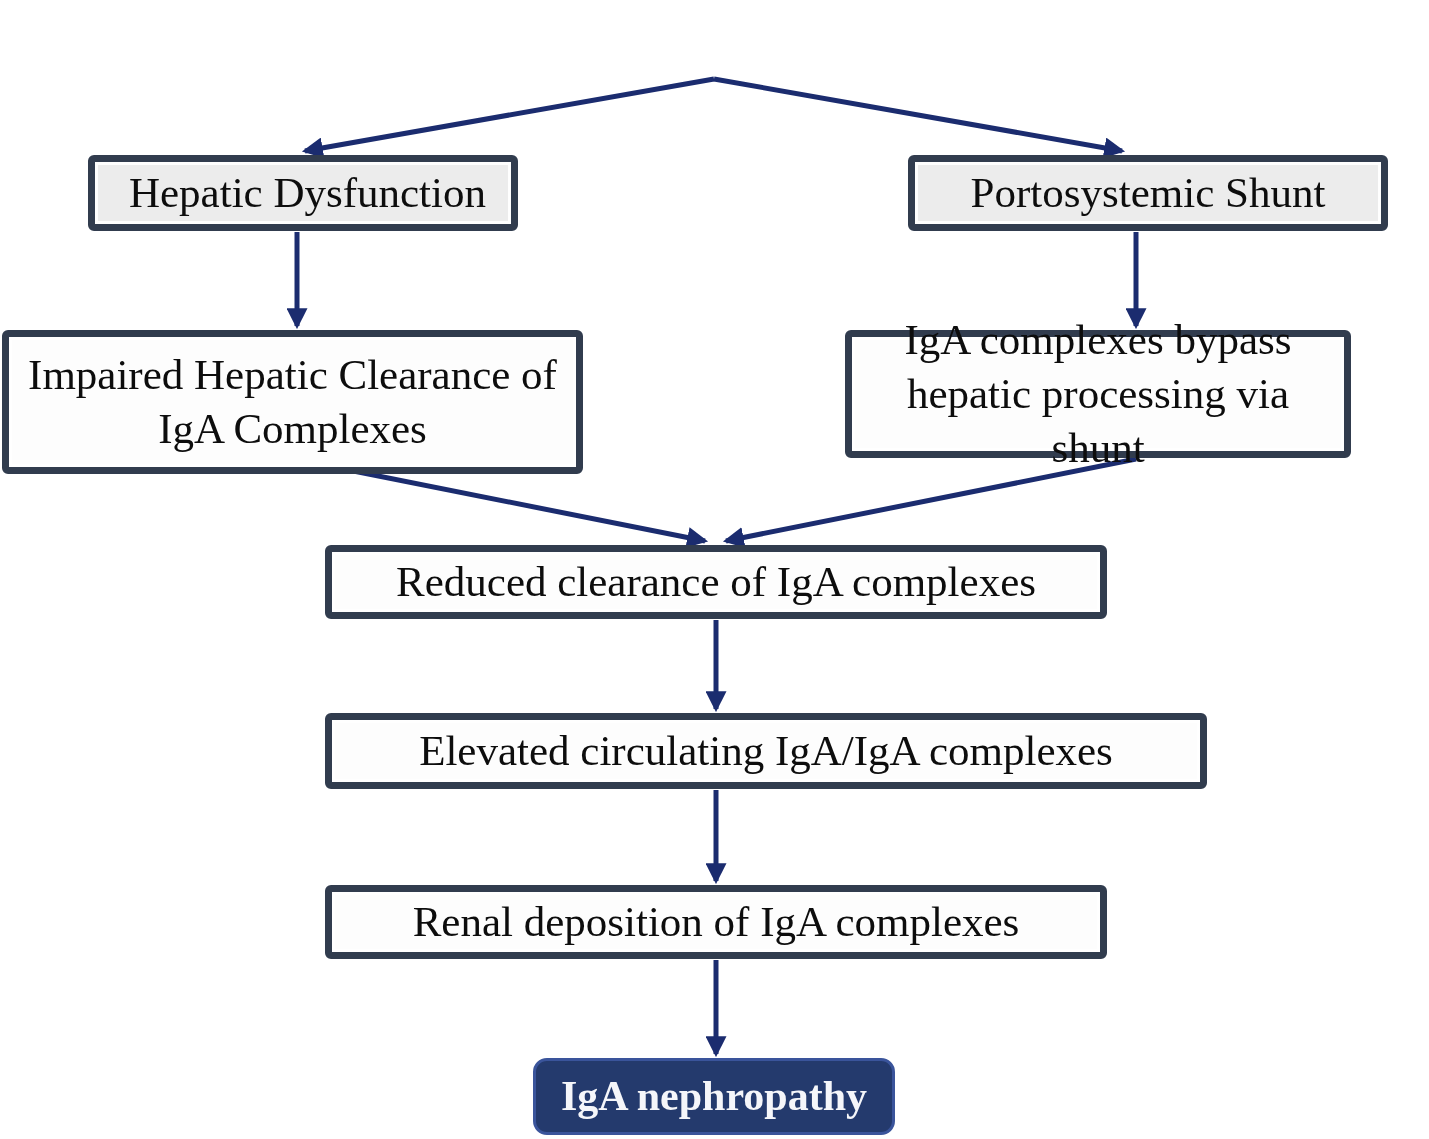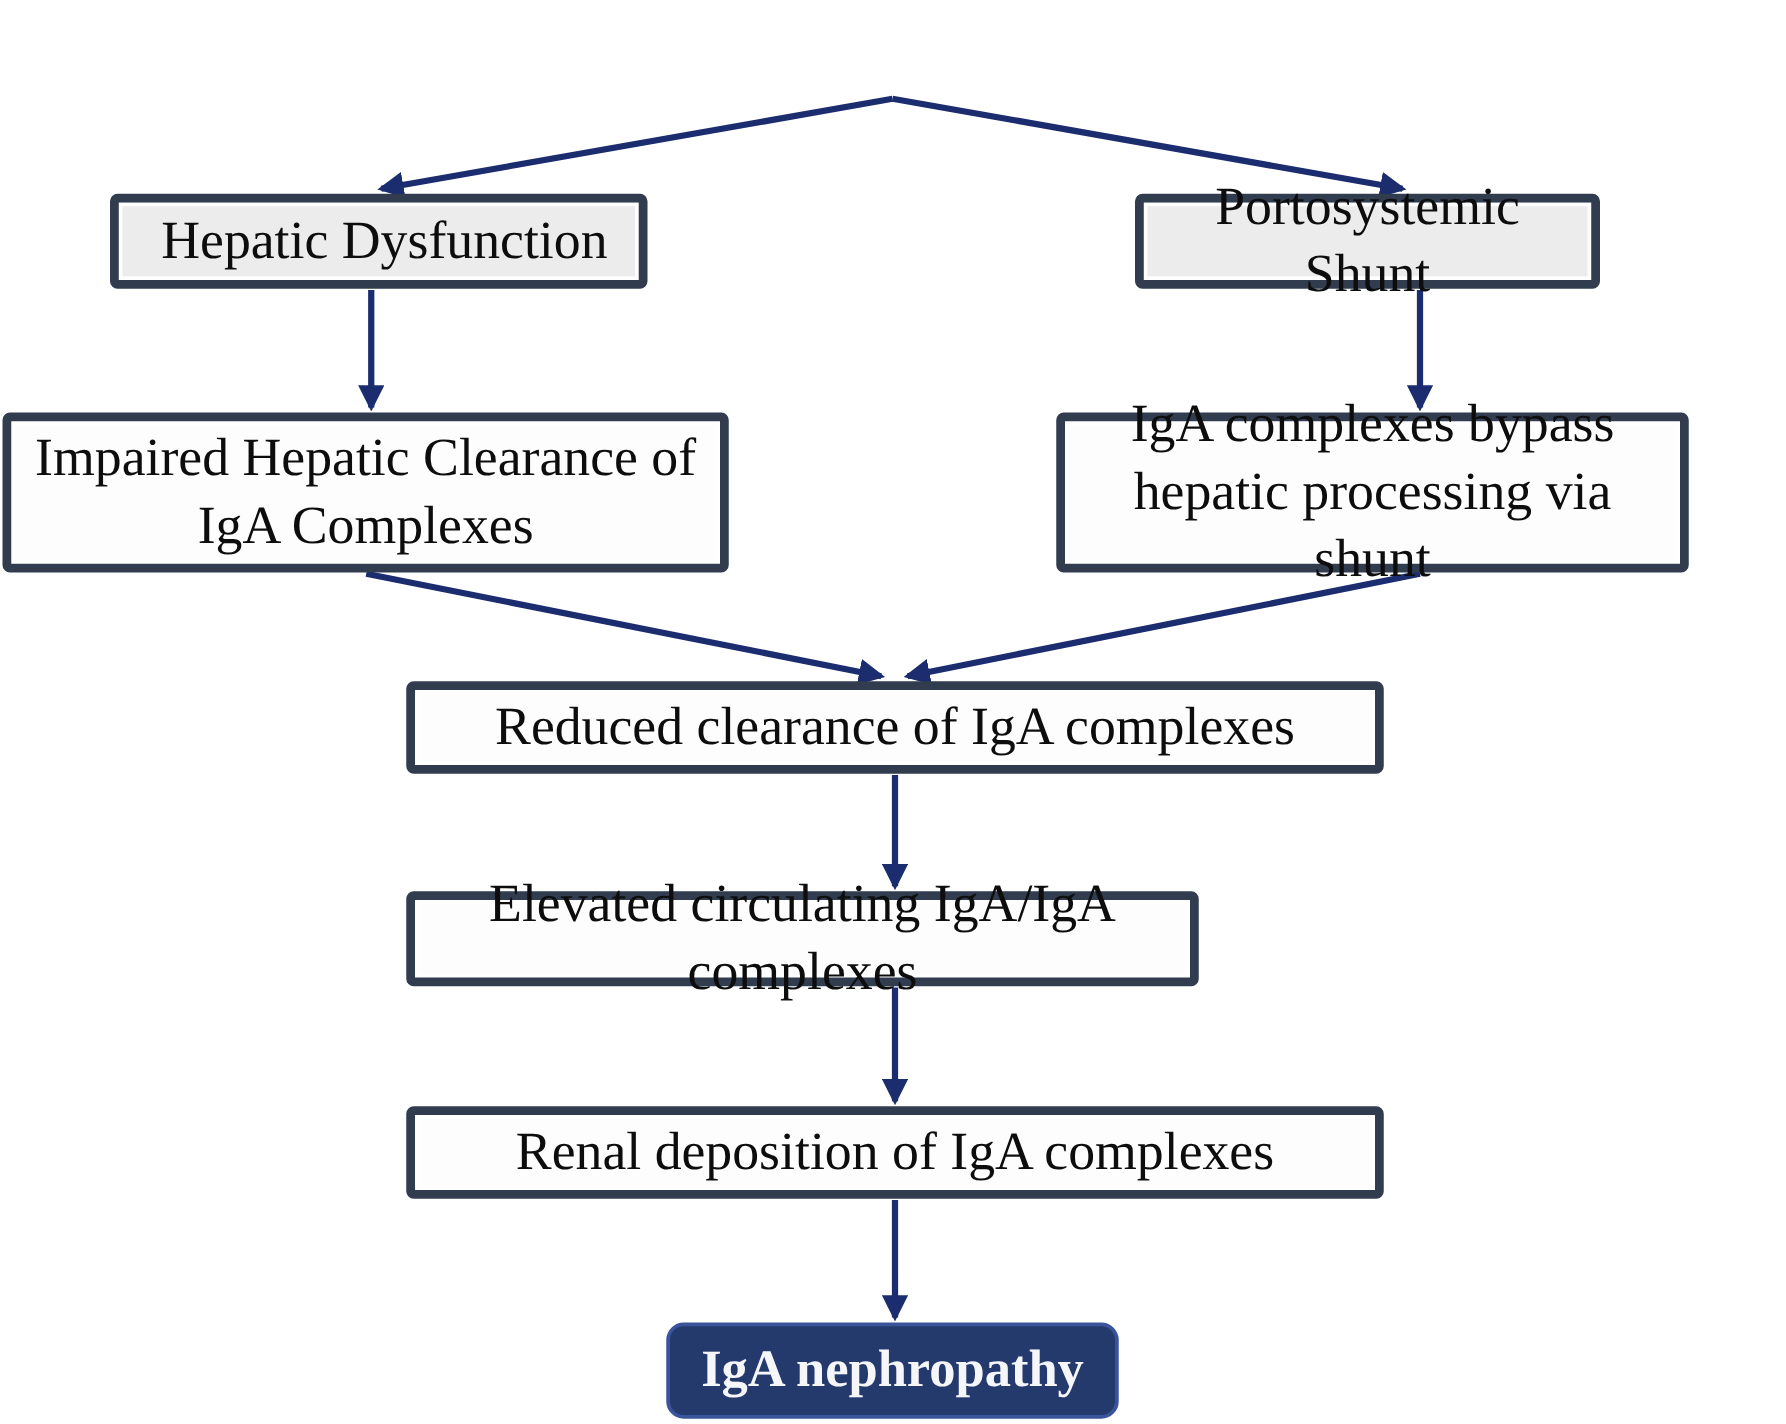--- a/index.html
+++ b/index.html
@@ -54,25 +54,25 @@
   .plain {
     border: 7px solid var(--slate-border, #313c4e);
     border-radius: 6px;
     box-shadow: inset 0 0 0 3px rgba(255,255,255,0.92);
   }
   .gray  { background: var(--gray-fill, #ececec); }
   .white { background: var(--white-fill, #fdfdfd); }
 
   #n-title    { left: 438px; top: 5px;    width: 552px; height: 73px;  }
   #n-hepatic  { left: 88px;  top: 155px;  width: 430px; height: 76px; padding-left: 17px;  }
-  #n-shunt    { left: 908px; top: 155px;  width: 372px; height: 76px; text-align: center;  }
-  #n-impaired { left: 2px;   top: 330px;  width: 581px; height: 128px; }
+  #n-shunt    { left: 908px; top: 155px;  width: 480px; height: 76px; text-align: center;  }
+  #n-impaired { left: 2px;   top: 330px;  width: 581px; height: 144px; }
   #n-bypass   { left: 845px; top: 330px;  width: 506px; height: 128px; align-items: center; }
   #n-reduced  { left: 325px; top: 545px;  width: 782px; height: 74px;  }
-  #n-elevated { left: 325px; top: 713px;  width: 634px; height: 76px;  }
+  #n-elevated { left: 325px; top: 713px;  width: 882px; height: 76px;  }
   #n-renal    { left: 325px; top: 885px;  width: 782px; height: 74px;  }
   #n-outcome  { left: 533px; top: 1058px; width: 362px; height: 77px; font-size: 42px; }
 </style>
 </head>
 <body>
 
 <div class="stage">
 
   <svg class="edges" viewBox="0 0 1429 1139" xmlns="http://www.w3.org/2000/svg">
     <defs>

